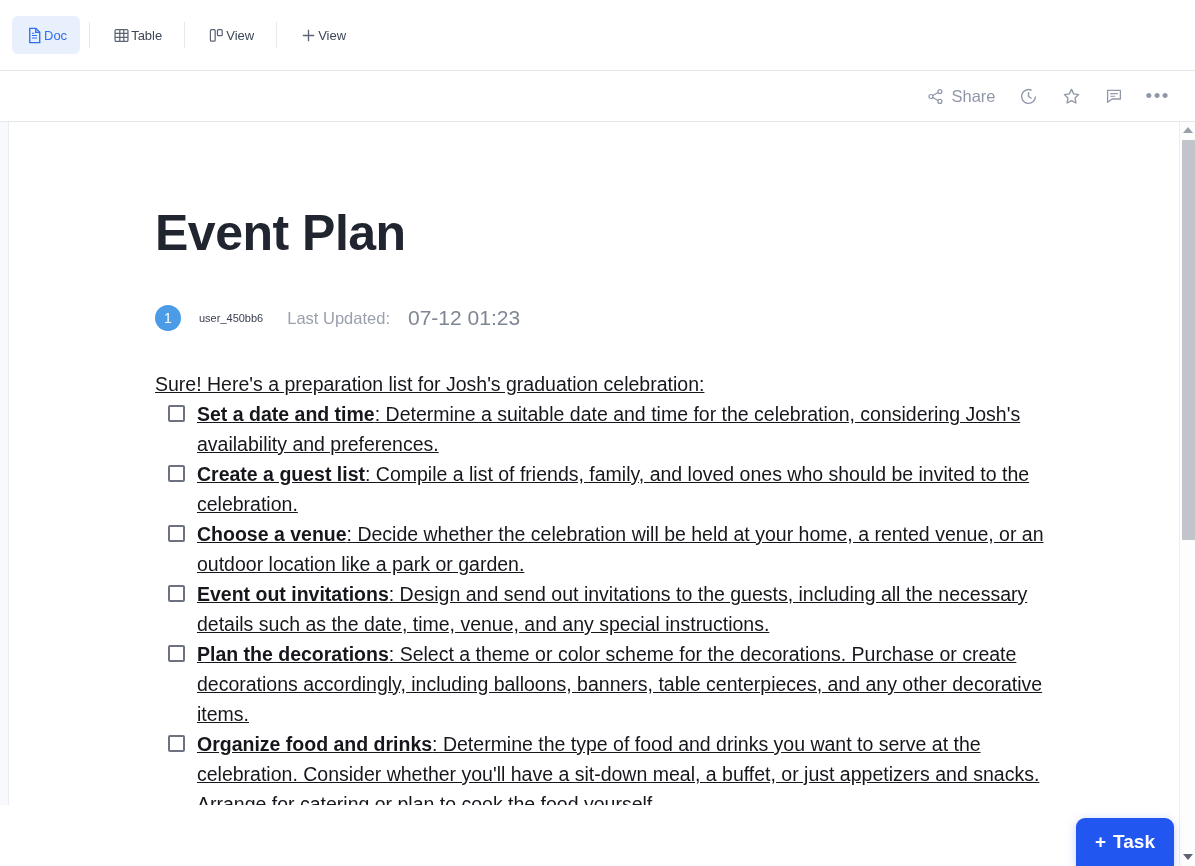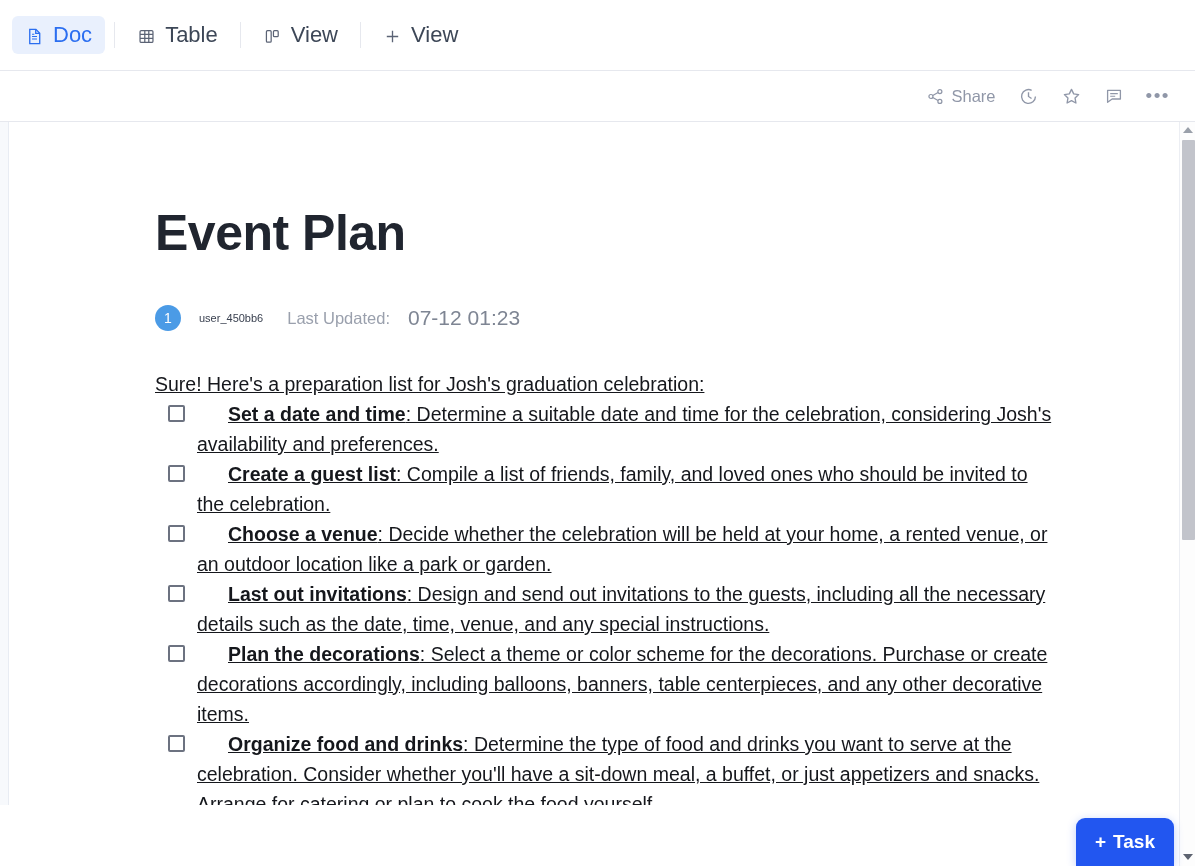--- a/index.html
+++ b/index.html
@@ -11,23 +11,23 @@
   }
   .app { position: relative; width: 1195px; height: 866px; background: #fff; }
 
   
   .viewbar {
     position: absolute; left: 0; top: 0; width: 1195px; height: 71px;
     background: #fff; border-bottom: 1px solid #e6e8ee;
     display: flex; align-items: center; padding-left: 12px;
   }
   .vtab {
-    display: flex; align-items: center; gap: 9px;
+    display: flex; align-items: center; 
     height: 38px; padding: 0 13px; border-radius: 6px;
-    font-size: 22px; color: #3d4757; white-space: nowrap; cursor: pointer;
+    font-size: 13px; color: #3d4757; white-space: nowrap; cursor: pointer;
   }
   .vtab.active { background: #e9f0fd; color: #2b6ef0; }
   .vsep { width: 1px; height: 26px; background: #e6e8ee; margin: 0 9px; }
   .vicon { width: 19px; height: 19px; display: block; flex: none; }
 
   
   .toolbar {
     position: absolute; left: 0; top: 71px; width: 1195px; height: 51px;
     background: #fff; border-bottom: 1px solid #e6e8ee;
     display: flex; justify-content: flex-end;
@@ -69,21 +69,21 @@
 
   .body { margin-top: 38px; font-size: 19.5px; line-height: 30px; color: #15171c; text-decoration: underline; }
   .para { }
   .todo { display: flex; align-items: flex-start; margin-top: 0; }
   .cbox {
     width: 17px; height: 17px; flex: none;
     border: 2px solid #6c7280; border-radius: 2px;
     background: #fff; margin: 6px 12px 0 13px; cursor: pointer;
   }
   .todo-text { flex: 1; }
-  .todo-text b { font-weight: bold; margin-left: 31px; }
+  .todo-text b { font-weight: bold; }
 
   
   .scrollbar {
     position: absolute; right: 0; top: 122px; width: 16px; height: 744px;
     background: #fdfdfd; border-left: 1px solid #eceef3;
   }
   .sb-arrow {
     position: absolute; left: 0; width: 16px; height: 16px;
     display: flex; align-items: center; justify-content: center; cursor: pointer;
   }
@@ -244,21 +244,21 @@
         <div class="todo">
           <div class="cbox"></div>
           <div class="todo-text">
             <b>Choose a venue</b><span>: Decide whether the celebration will be held at your home, a rented venue, or an outdoor location like a park or garden.</span>
           </div>
         </div>
 
         <div class="todo">
           <div class="cbox"></div>
           <div class="todo-text">
-            <b>Last out invitations</b><span>: Design and send out invitations to the guests, including all the necessary details such as the date, time, venue, and any special instructions.</span>
+            <b>Event out invitations</b><span>: Design and send out invitations to the guests, including all the necessary details such as the date, time, venue, and any special instructions.</span>
           </div>
         </div>
 
         <div class="todo">
           <div class="cbox"></div>
           <div class="todo-text">
             <b>Plan the decorations</b><span>: Select a theme or color scheme for the decorations. Purchase or create decorations accordingly, including balloons, banners, table centerpieces, and any other decorative items.</span>
           </div>
         </div>
 

